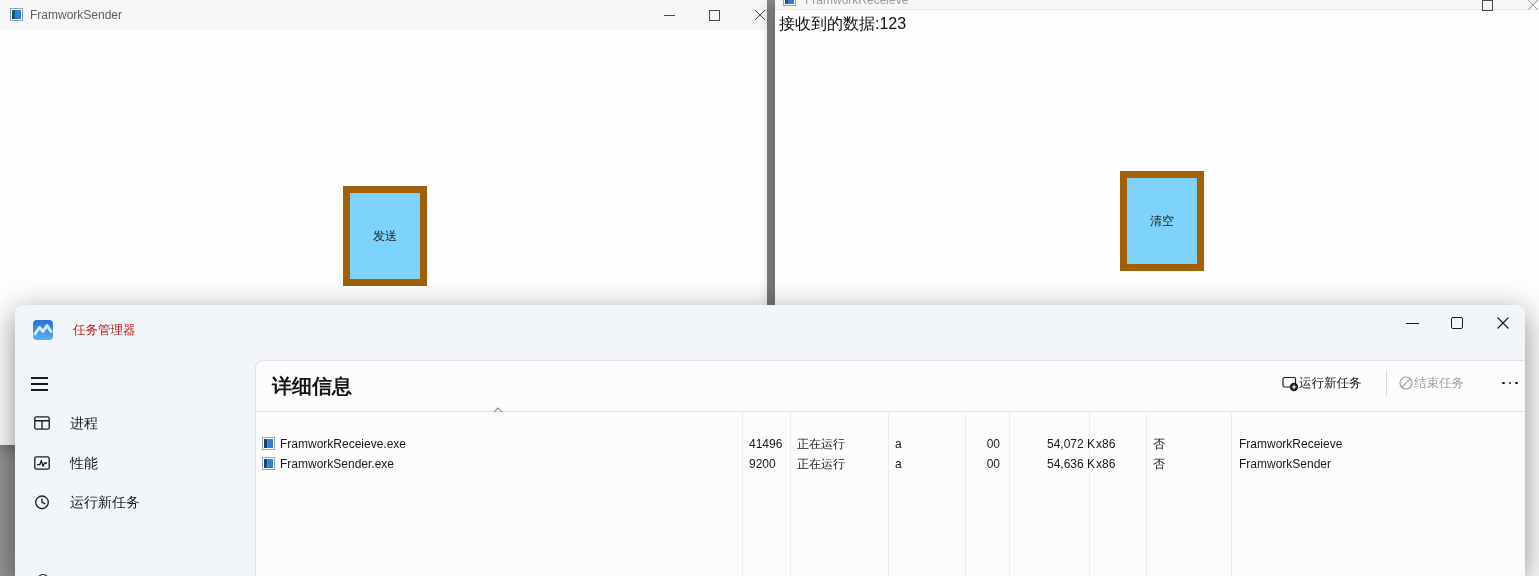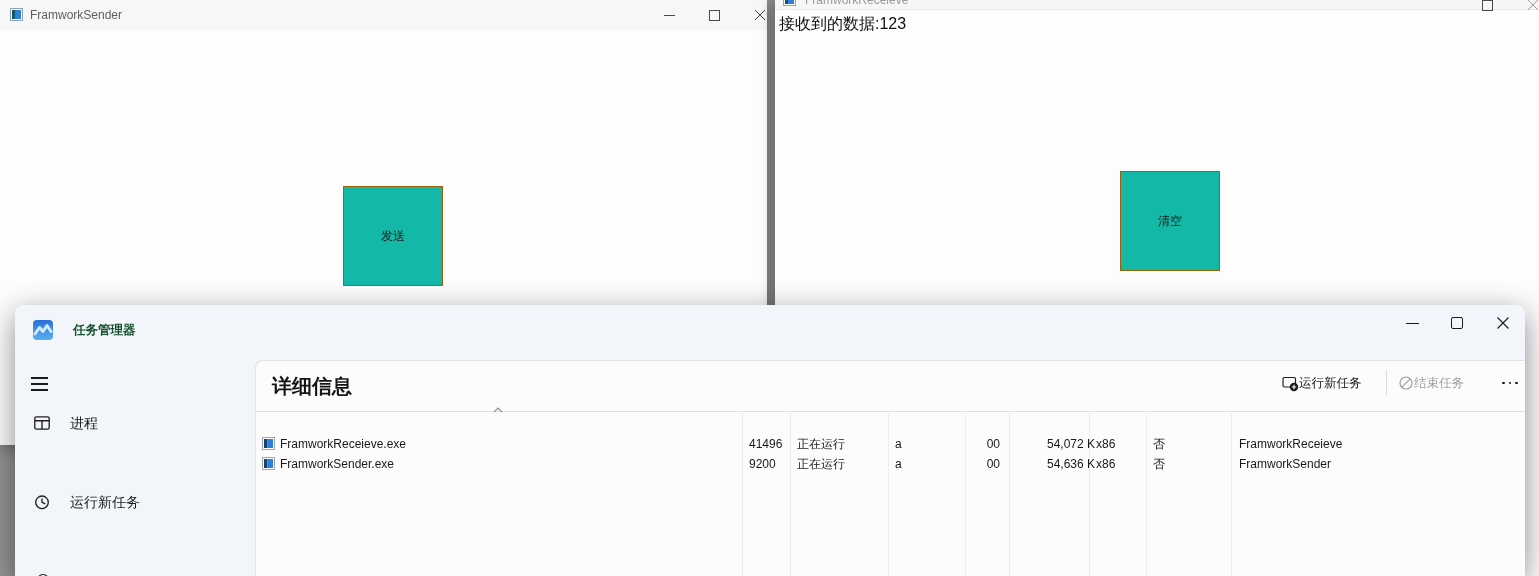--- a/index.html
+++ b/index.html
@@ -18,40 +18,40 @@
   .ctrl { position:absolute; width:30px; height:30px; display:flex; align-items:center; justify-content:center; }
   .ctrl .bar { width:11px; height:1px; background:#4a4a4a; display:block; }
   .ctrl .box { width:11px; height:11px; border:1px solid #4a4a4a; display:block; }
   .xsvg { display:block; }
 
   
   .sender { left:0; top:0; width:767px; height:445px; box-shadow:0 4px 14px rgba(0,0,0,.3); }
   .sender .titlebar { height:30px; background:#f7f7f7; }
   .sender .app-ico { left:10px; top:8px; }
   .sender .title-text { left:30px; top:0; line-height:30px; }
-  .big-btn { position:absolute; width:100px; height:100px; background:#14b8a6;
-             border:1px solid #a16207; font-size:12px; color:#1c1c1c; }
+  .big-btn { position:absolute; width:84px; height:100px; background:#7dd3fc;
+             border:7px solid #a16207; font-size:12px; color:#1c1c1c; }
   .send { left:343px; top:186px; }
 
   
   .receiver { left:775px; top:0; width:764px; height:576px; box-shadow:-4px 0 12px rgba(0,0,0,.25); }
   .receiver .titlebar { height:10px; background:#f6f6f6; border-bottom:1px solid #ebebeb; }
   .receiver .app-ico { left:8px; top:-7px; }
   .receiver .title-text { left:30px; top:-7px; color:#9a9a9a; }
   .received { position:absolute; left:4px; top:14px; font-size:16px; color:#101010; }
   .clear { left:345px; top:171px; }
 
   
   .tm { position:absolute; left:15px; top:305px; width:1510px; height:271px;
         background:#f2f5f9; border-radius:8px 8px 0 0; overflow:hidden;
         box-shadow:0 8px 30px rgba(0,0,0,.45); }
   .tm-icon { position:absolute; left:18px; top:15px; width:20px; height:20px; border-radius:4px;
              background:linear-gradient(180deg,#2a6fd6,#58b0ef); }
   .tm-icon svg { position:absolute; inset:0; }
-  .tm-title { position:absolute; left:58px; top:0; line-height:50px; font-size:12.5px; color:#14532d;font-weight:bold; }
+  .tm-title { position:absolute; left:58px; top:0; line-height:50px; font-size:12.5px; color:#b91c1c; }
   .search { position:absolute; left:482px; top:8px; width:506px; height:34px; background:#fff;
             border:1px solid #9b9b9b; border-bottom:2px solid #0f6b66; border-radius:5px; }
   .search .mag { position:absolute; left:13px; top:9px; }
   .search input { position:absolute; left:38px; top:0; width:420px; height:100%;
                   border:none; outline:none; background:transparent; font-size:13px; color:#1b1b1b;
                   font-family:inherit; }
   .search .clr { position:absolute; right:12px; top:9px; }
   .tm-ctrl { position:absolute; top:0; width:40px; height:36px; display:flex; align-items:center; justify-content:center; }
   .tm-ctrl .bar { width:13px; height:1px; background:#191919; }
   .tm-ctrl .box { width:12px; height:12px; border:1px solid #191919; border-radius:2px; }
@@ -167,20 +167,27 @@
       </button>
 
     <button class="nav-item" style="top:100px">
       <svg width="18" height="18" viewBox="0 0 16 16">
         <rect x="1.6" y="2.6" width="12.8" height="10.8" rx="1.5" fill="none" stroke="#1f1f1f" stroke-width="1.2"></rect>
         <path d="M1.6 6 H14.4 M8 6 V13.4" stroke="#1f1f1f" stroke-width="1.2" fill="none"></path>
       </svg>
       <span class="lbl">进程</span>
     </button>
 
+    <button class="nav-item" style="top:140px">
+      <svg width="18" height="18" viewBox="0 0 16 16">
+        <rect x="1.6" y="2.6" width="12.8" height="10.8" rx="1.5" fill="none" stroke="#1f1f1f" stroke-width="1.2"></rect>
+        <polyline points="3.6,9.5 6,9.5 7.4,6 8.9,10.8 10.3,8 12.4,8" fill="none" stroke="#1f1f1f" stroke-width="1.2" stroke-linejoin="round"></polyline>
+      </svg>
+      <span class="lbl">性能</span>
+    </button>
 
     <button class="nav-item" style="top:179px">
       <svg width="18" height="18" viewBox="0 0 16 16">
         <circle cx="8" cy="8.3" r="5.6" fill="none" stroke="#1f1f1f" stroke-width="1.2"></circle>
         <path d="M8 5.3 V8.3 L10.5 9.5" stroke="#1f1f1f" stroke-width="1.2" fill="none" stroke-linecap="round"></path>
       </svg>
       <span class="lbl">运行新任务</span>
     </button>
 
 

